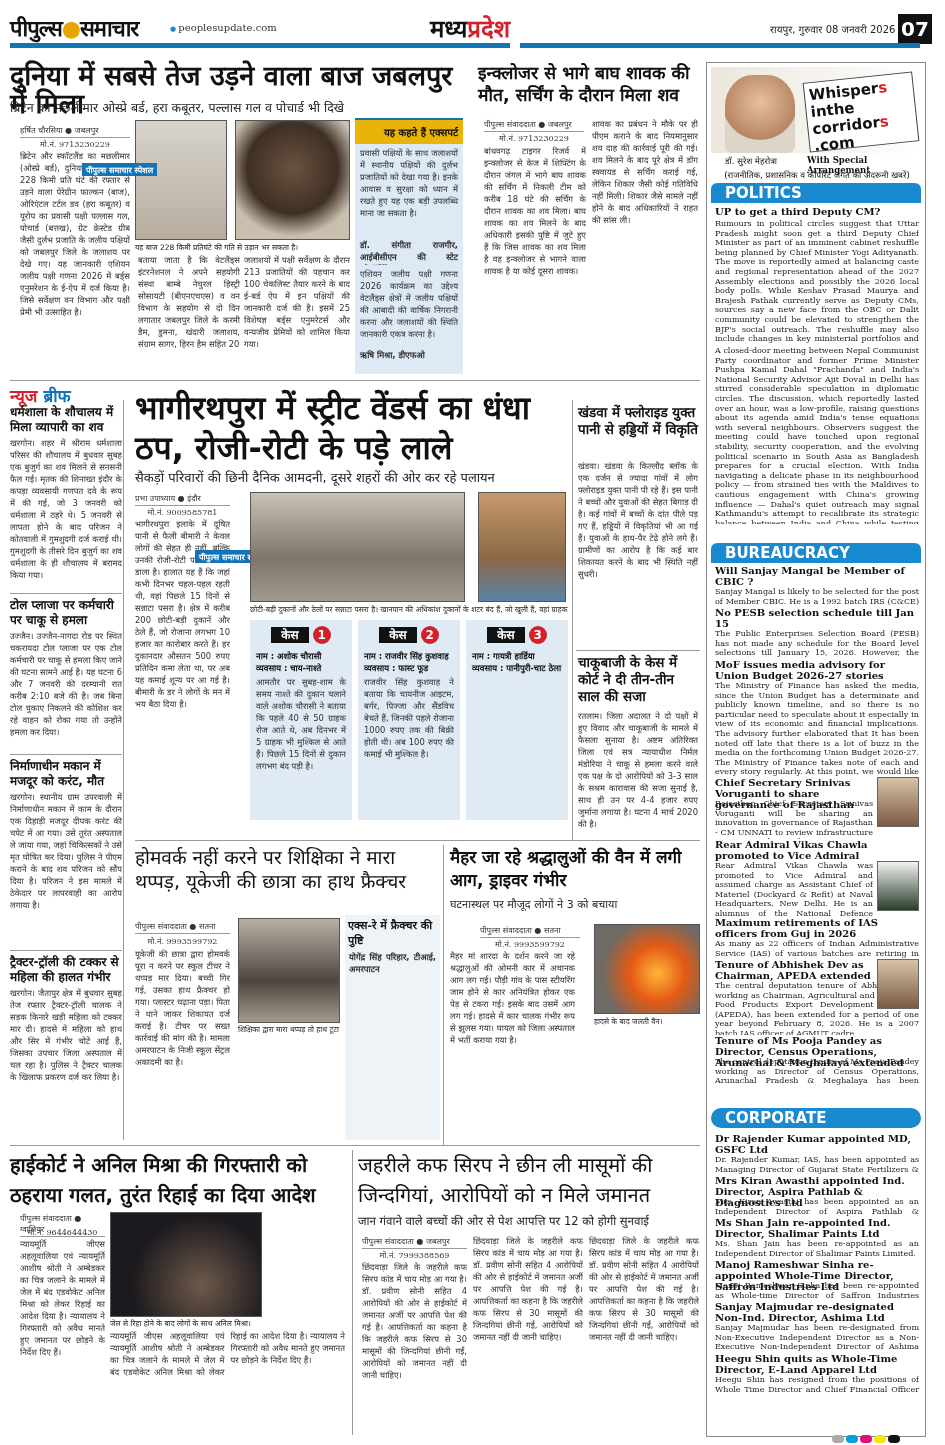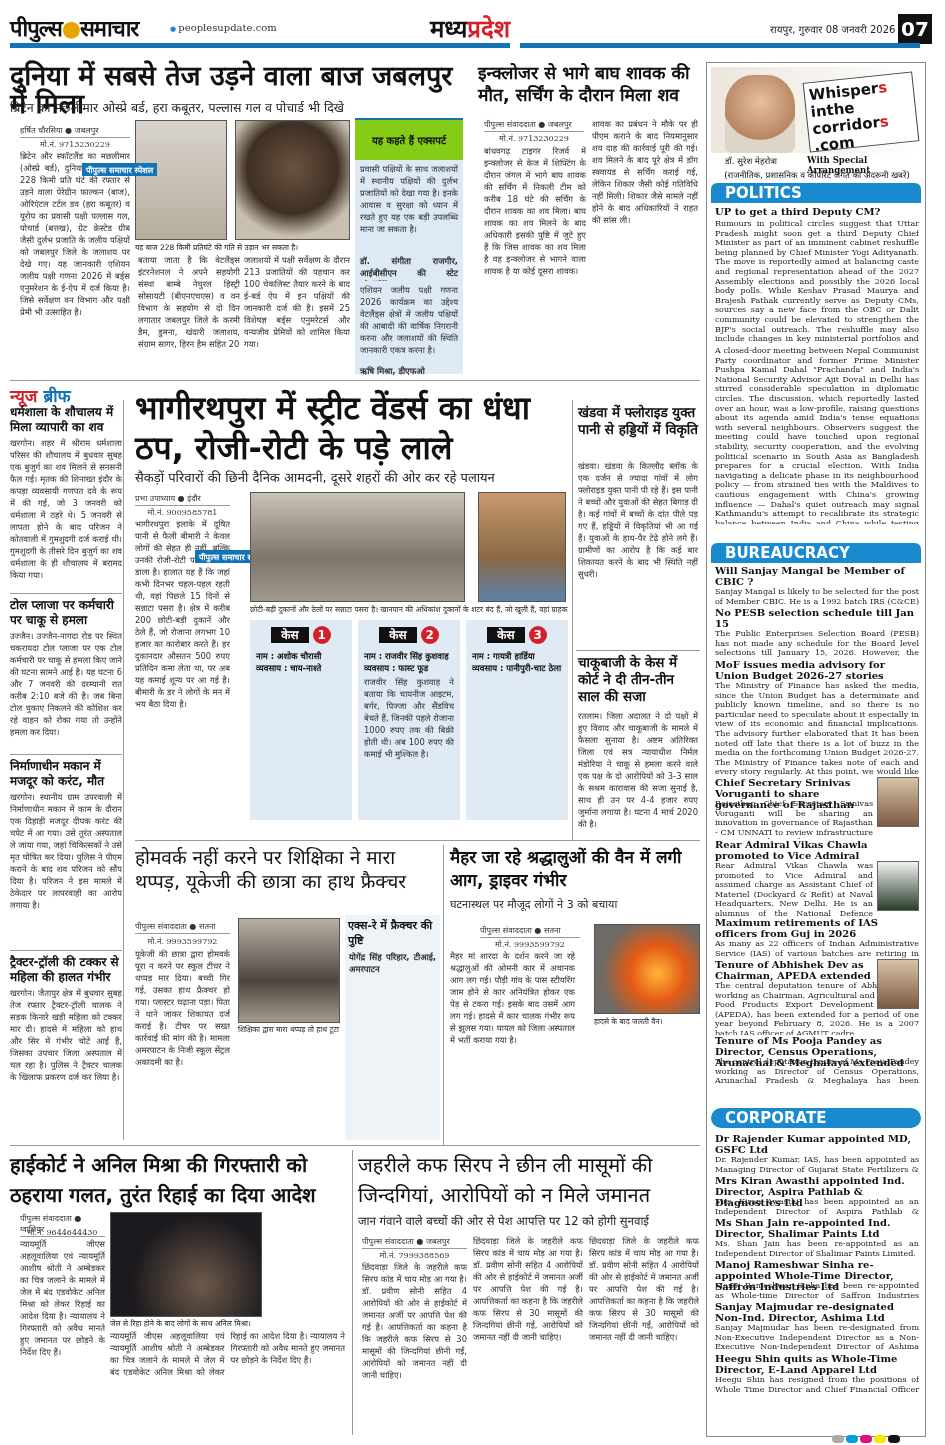--- a/index.html
+++ b/index.html
@@ -19,21 +19,21 @@
 .h1{font-family:"DejaVu Sans",sans-serif;font-weight:bold;color:#111;line-height:1.05}
 .sub{font-family:"DejaVu Sans",sans-serif;color:#222}
 .body{font-size:8.4px;line-height:12px;color:#333;text-align:justify;font-family:"DejaVu Sans",sans-serif;overflow:hidden}
 .byline{font-size:8px;color:#333;font-family:"DejaVu Sans",sans-serif;border-bottom:1px solid #999;padding-bottom:2px}
 .byline:after{content:""}
 .mob{font-size:8px;color:#333;text-align:center;font-family:"DejaVu Serif",serif}
 .photo{background:linear-gradient(135deg,#8a8070,#5e5548 50%,#9a8f7d);border:1px solid #555}
 .caption{font-size:7.5px;color:#222;font-family:"DejaVu Sans",sans-serif;overflow:hidden;white-space:nowrap}
 .badge{font-size:8px;background:#1273b7;color:#fff;padding:1px 4px;font-weight:bold;font-family:"DejaVu Sans",sans-serif}
 .expert{background:#dde9f4;border-top:2px solid #1273b7}
-.exphead{background:#84cc16;font-weight:bold;font-size:10px;text-align:center;padding:13px;font-family:"DejaVu Sans",sans-serif}
+.exphead{background:#eab308;font-weight:bold;font-size:10px;text-align:right;padding:5px;font-family:"DejaVu Sans",sans-serif}
 .brief-title{font-family:"DejaVu Sans",sans-serif;font-weight:bold;font-size:17px;color:#d4202a}
 .brief-title .blue{color:#1273b7}
 .brief-h{font-family:"DejaVu Sans",sans-serif;font-weight:bold;font-size:12px;line-height:15px;color:#111}
 .vline{background:#999;width:1px}
 .hline{background:#999;height:1px}
 .case{background:#dfeaf5}
 .case-h{text-align:center;font-family:"DejaVu Sans",sans-serif;font-weight:bold;font-size:12px;margin-top:6px}
 .case-h .k{background:#111;color:#fff;padding:1px 10px}
 .case-h .n{display:inline-block;width:18px;height:18px;border-radius:50%;background:#d4202a;color:#fff;font-size:12px;line-height:18px;margin-left:4px}
 .case .body{padding:4px 10px}
@@ -111,20 +111,21 @@
 <div class="abs body" style="left:135px;top:518px;width:95px;height:230px">भागीरथपुरा इलाके में दूषित पानी से फैली बीमारी ने केवल लोगों की सेहत ही नहीं, बल्कि उनकी रोजी-रोटी पर भी असर डाला है। हालात यह हैं कि जहां कभी दिनभर चहल-पहल रहती थी, वहां पिछले 15 दिनों से सन्नाटा पसरा है। क्षेत्र में करीब 200 छोटी-बड़ी दुकानें और ठेले हैं, जो रोजाना लगभग 10 हजार का कारोबार करते हैं। हर दुकानदार औसतन 500 रुपए प्रतिदिन कमा लेता था, पर अब यह कमाई शून्य पर आ गई है। बीमारी के डर ने लोगों के मन में भय बैठा दिया है।</div>
 <div class="abs badge" style="left:195px;top:550px">पीपुल्स समाचार स्पेशल</div>
 <div class="abs photo" style="left:250px;top:492px;width:215px;height:110px;background:linear-gradient(180deg,#c9c3b6,#7b756b 60%,#a09a8f)"></div>
 <div class="abs photo" style="left:478px;top:492px;width:88px;height:110px;background:linear-gradient(180deg,#c79a6d,#8b6845 60%,#5b82a8)"></div>
 <div class="abs caption" style="left:250px;top:604px;width:320px">छोटी-बड़ी दुकानों और ठेलों पर सन्नाटा पसरा है। खानपान की अधिकांश दुकानों के शटर बंद हैं, जो खुली हैं, वहां ग्राहक नहीं हैं।</div>
 
 <div class="abs case" style="left:250px;top:620px;width:102px;height:200px">
   <div class="case-h"><span class="k">केस</span><span class="n">1</span></div>
   <div class="body" style="padding:6px 6px 0;font-weight:bold;color:#111">नाम : अशोक चौरासी</div>
   <div class="body" style="padding:0 6px;font-weight:bold;color:#111">व्यवसाय : चाय-नाश्ते</div>
+  <div class="body" style="padding:2px 6px;height:120px">आमतौर पर सुबह-शाम के समय नाश्ते की दुकान चलाने वाले अशोक चौरासी ने बताया कि पहले 40 से 50 ग्राहक रोज आते थे, अब दिनभर में 5 ग्राहक भी मुश्किल से आते हैं। पिछले 15 दिनों से दुकान लगभग बंद पड़ी है।</div>
 </div>
 <div class="abs case" style="left:358px;top:620px;width:102px;height:200px">
   <div class="case-h"><span class="k">केस</span><span class="n">2</span></div>
   <div class="body" style="padding:6px 6px 0;font-weight:bold;color:#111">नाम : राजवीर सिंह कुशवाह</div>
   <div class="body" style="padding:0 6px;font-weight:bold;color:#111">व्यवसाय : फास्ट फूड</div>
   <div class="body" style="padding:2px 6px;height:120px">राजवीर सिंह कुशवाह ने बताया कि चायनीज आइटम, बर्गर, पिज्जा और सैंडविच बेचते हैं, जिनकी पहले रोजाना 1000 रुपए तक की बिक्री होती थी। अब 100 रुपए की कमाई भी मुश्किल है।</div>
 </div>
 <div class="abs case" style="left:466px;top:620px;width:102px;height:200px">
   <div class="case-h"><span class="k">केस</span><span class="n">3</span></div>
   <div class="body" style="padding:6px 6px 0;font-weight:bold;color:#111">नाम : गायत्री हार्डिया</div>

